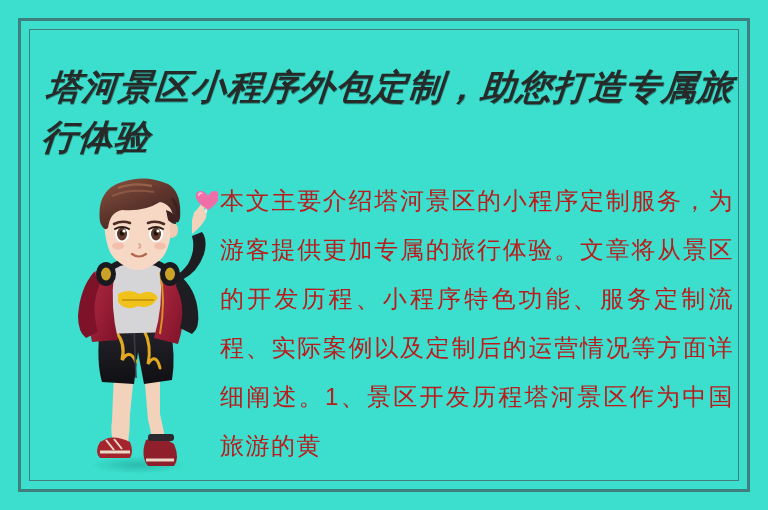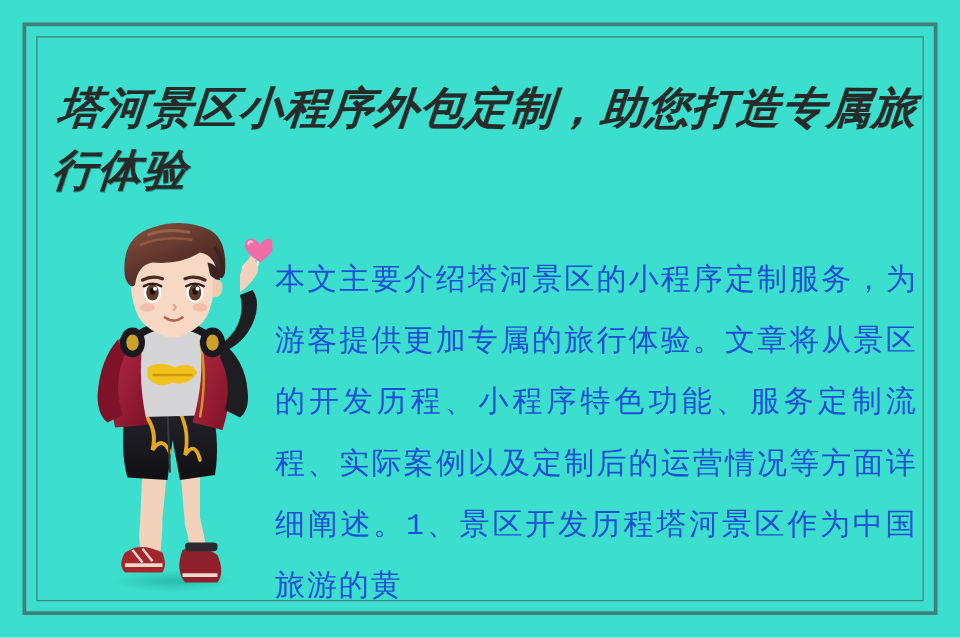--- a/index.html
+++ b/index.html
@@ -59,24 +59,24 @@
     font-style: italic;
     transform: skewX(-5deg);
     text-shadow: 0.6px 0.6px 0 rgba(0,0,0,0.35);
     white-space: normal;
   }
 
   
   .bodycopy {
     position: absolute;
     left: 220px;
-    top: 201px;
+    top: 176px;
     width: 514px;
-    color: #1d4ed8;
-    font-family: Liberation Mono, monospace;
+    color: #b91c1c;
+    font-family: Liberation Sans, sans-serif;
     font-size: 24px;
     line-height: 49px;
     letter-spacing: 1.5px;
     text-align: justify;
     text-justify: inter-character;
   }
 
   
   .character {
     position: absolute;

